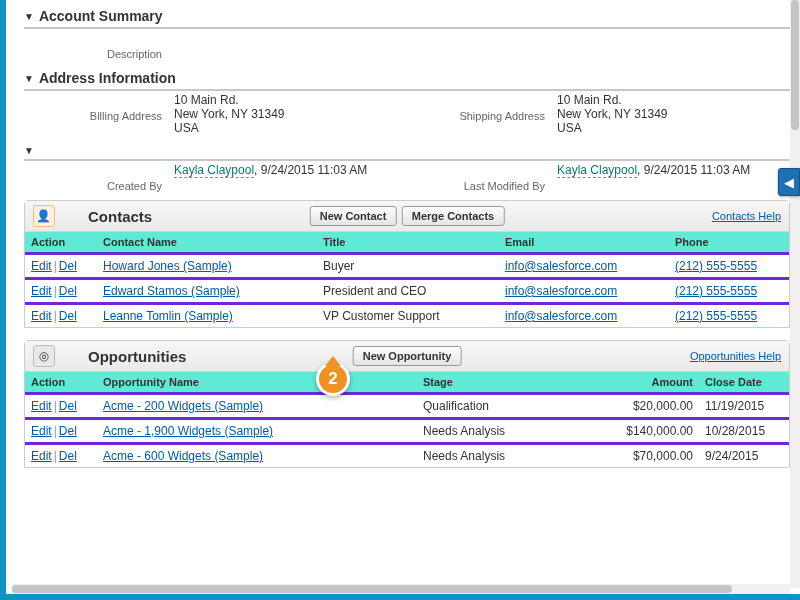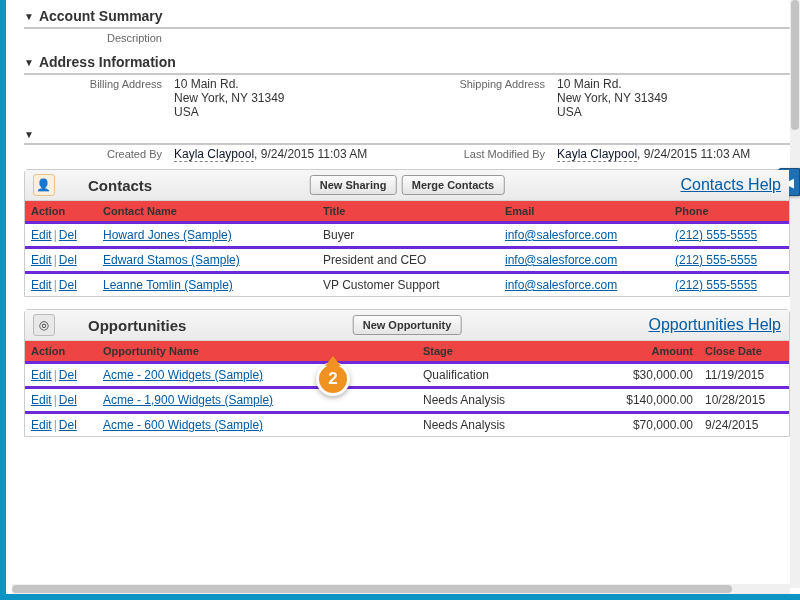--- a/index.html
+++ b/index.html
@@ -3,40 +3,40 @@
 <meta charset="utf-8">
 <style>
   * { box-sizing: border-box; margin: 0; padding: 0; }
   body { font-family: Arial, Helvetica, sans-serif; font-size: 12px; color: #333; background: #fff; width: 800px; height: 600px; overflow: hidden; position: relative; }
   .outer { border-left: 6px solid #0e94c3; border-bottom: 6px solid #0e94c3; height: 600px; position: relative; overflow: hidden; }
   .inner { padding: 6px 10px 10px 18px; }
   .section { margin-bottom: 6px; }
   .section-header { display: flex; align-items: center; gap: 5px; font-size: 14px; font-weight: bold; color: #333; border-bottom: 2px solid #c8c8c8; padding: 2px 0 3px 0; }
   .tri { font-size: 10px; color: #333; }
   .kv-row { display: flex; padding: 2px 0; }
-  .kv-label { width: 150px; text-align: right; color: #666; font-size: 11px; padding-right: 12px; padding-top: 1px; }
+  .kv-label { width: 150px; text-align: right; color: #666; font-size: 11px; padding-right: 12px; padding-top: 1px; margin-top: 16px; }
   .kv-value { font-size: 12px; color: #333; }
   .two-col { display: flex; }
   .two-col .col { flex: 1; }
   .link { color: #015ba7; text-decoration: underline; cursor: pointer; }
-  .link-borderdash { color: #0f172a; border-bottom: 1px dashed #888; }
+  .link-borderdash { color: #0f766e; border-bottom: 1px dashed #888; }
   .plain-header { font-size: 14px; font-weight: bold; color: #333; border-bottom: 2px solid #c8c8c8; padding: 4px 0 3px 0; }
   .custom-links-row { display: flex; justify-content: space-around; padding: 10px 0 8px 0; }
   .btn-row { text-align: center; padding: 4px 0 10px 0; }
   .btn { display: inline-block; background: linear-gradient(#fdfdfd,#e4e4e4); border: 1px solid #999; border-radius: 3px; padding: 3px 9px; font-size: 11px; font-weight: bold; color: #333; cursor: pointer; margin: 0 1px; }
   .related-list { border: 1px solid #ccc; border-radius: 4px 4px 0 0; margin-bottom: 12px; }
   .rl-header { background: linear-gradient(#f7f7f7,#eaeaea); display: flex; align-items: center; padding: 4px 8px; border-bottom: 1px solid #d4d4d4; position: relative; }
   .rl-icon { width: 22px; height: 22px; border-radius: 3px; margin-right: 6px; display: flex; align-items: center; justify-content: center; font-size: 12px; }
   .rl-icon.contacts { background: #fef0dd; border: 1px solid #e8c28a; }
   .rl-icon.opportunities { background: #e8e8e8; border: 1px solid #bbb; }
   .rl-title { font-size: 15px; font-weight: bold; color: #333; margin-left: 27px; }
   .rl-buttons { position: absolute; left: 50%; transform: translateX(-50%); white-space: nowrap; }
-  .rl-help { margin-left: auto; color: #015ba7; font-size: 16px; text-decoration: underline; cursor: pointer; }
+  .rl-help { margin-left: auto; color: #015ba7; font-size: 11px; text-decoration: underline; cursor: pointer; }
   table { width: 100%; border-collapse: collapse; font-size: 12px; }
-  th { background: #ef4444; text-align: left; font-weight: bold; color: #333; padding: 4px 6px; border-bottom: 1px solid #dcdcdc; font-size: 11px; }
+  th { background: #5eead4; text-align: left; font-weight: bold; color: #333; padding: 4px 6px; border-bottom: 1px solid #dcdcdc; font-size: 11px; }
   th.right { text-align: right; }
   td { padding: 4px 6px; border-top: 3px solid #6d28d9; vertical-align: top; }
   td.right { text-align: right; }
   .action-col { width: 72px; }
   .sep { color: #999; padding: 0 2px; }
   .callout { position: absolute; top: 362px; left: 310px; z-index: 50; }
   .callout-circle { width: 34px; height: 34px; background: #ef9222; border: 3px solid #fff; border-radius: 50%; display: flex; align-items: center; justify-content: center; color: #fff; font-size: 17px; font-weight: bold; box-shadow: 0 2px 5px rgba(0,0,0,0.3); position: relative; }
   .callout-point { position: absolute; top: -9px; left: 50%; transform: translateX(-50%); width: 0; height: 0; border-left: 8px solid transparent; border-right: 8px solid transparent; border-bottom: 10px solid #ef9222; }
   .side-tab { position: absolute; right: 0; top: 168px; width: 22px; height: 28px; background: #1f6fb3; border-radius: 3px 0 0 3px; display: flex; align-items: center; justify-content: center; color: #fff; font-size: 13px; border: 1px solid #164f7f; box-shadow: 0 1px 3px rgba(0,0,0,0.3); }
   .scrollbar-v { position: absolute; right: 0; top: 0; bottom: 6px; width: 10px; background: #f0f0f0; }
@@ -121,21 +121,21 @@
         </div>
       </div>
     </div>
 
 
     <div class="related-list">
       <div class="rl-header">
         <div class="rl-icon contacts">👤</div>
         <div class="rl-title">Contacts</div>
         <div class="rl-buttons">
-          <span class="btn">New Sharing</span>
+          <span class="btn">New Contact</span>
           <span class="btn">Merge Contacts</span>
         </div>
         <span class="rl-help">Contacts Help</span>
       </div>
       <table>
         <thead>
           <tr>
             <th class="action-col">Action</th>
             <th style="width:220px">Contact Name</th>
             <th>Title</th>
@@ -186,21 +186,21 @@
             <th>Stage</th>
             <th class="right" style="width:100px">Amount</th>
             <th style="width:90px">Close Date</th>
           </tr>
         </thead>
         <tbody id="opps-body">
             <tr>
               <td><span class="link">Edit</span><span class="sep">|</span><span class="link">Del</span></td>
               <td><span class="link">Acme - 200 Widgets (Sample)</span></td>
               <td>Qualification</td>
-              <td class="right">$30,000.00</td>
+              <td class="right">$20,000.00</td>
               <td>11/19/2015</td>
             </tr>
             <tr>
               <td><span class="link">Edit</span><span class="sep">|</span><span class="link">Del</span></td>
               <td><span class="link">Acme - 1,900 Widgets (Sample)</span></td>
               <td>Needs Analysis</td>
               <td class="right">$140,000.00</td>
               <td>10/28/2015</td>
             </tr>
             <tr>

